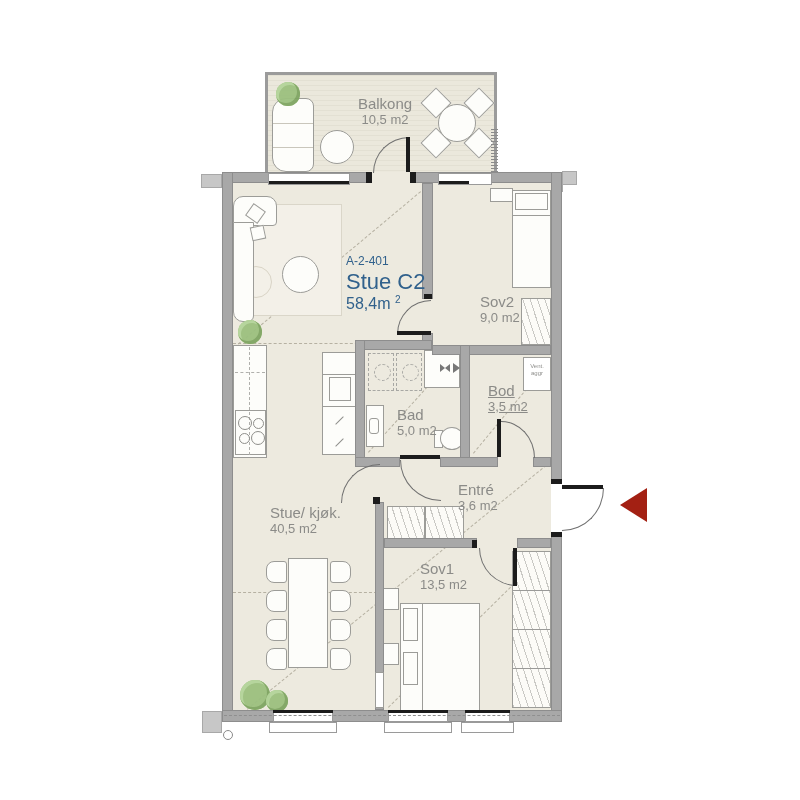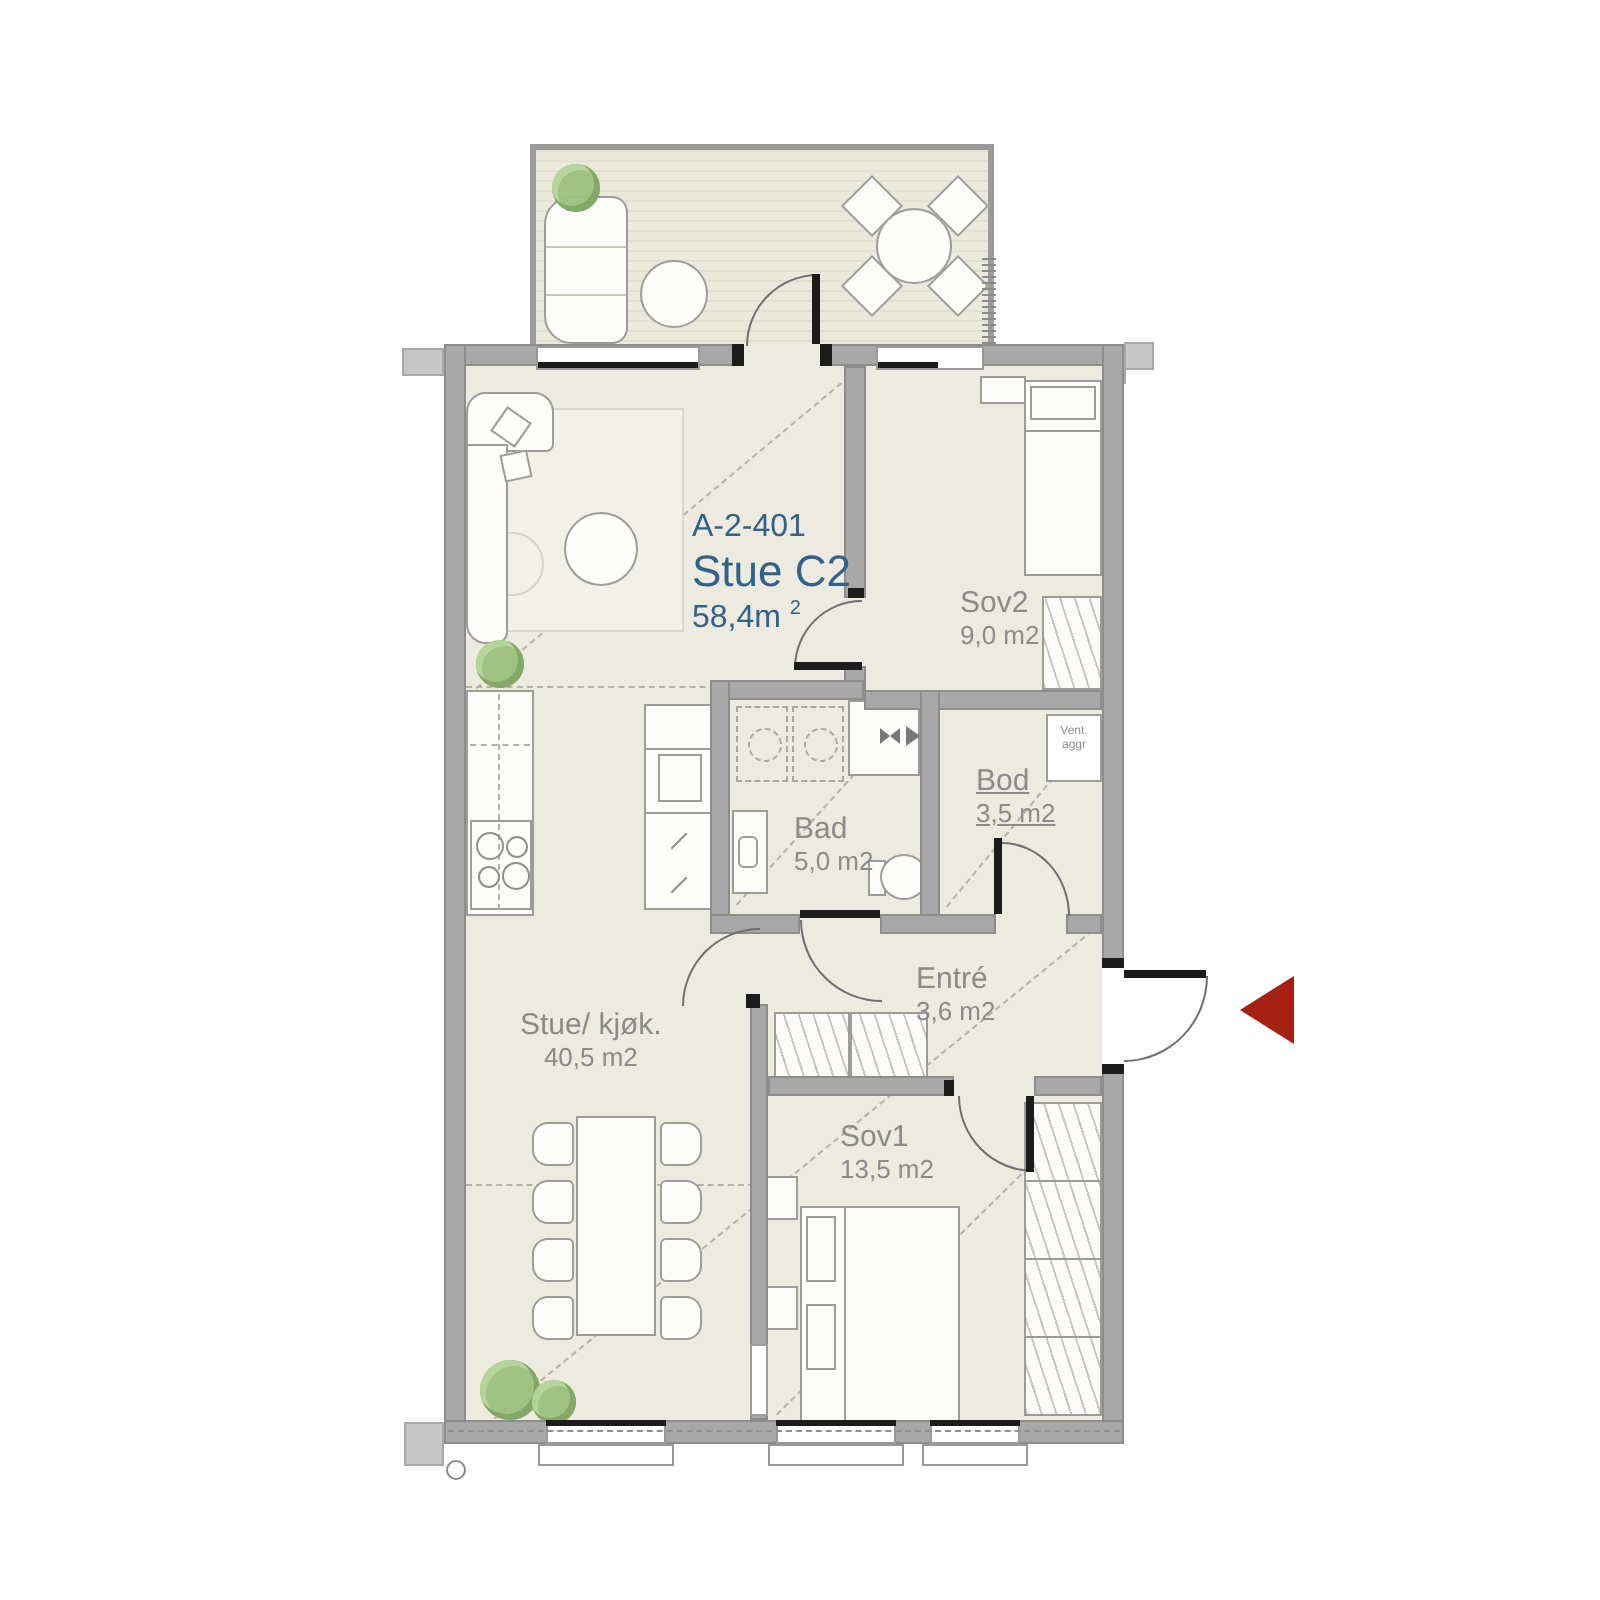--- a/index.html
+++ b/index.html
@@ -35,21 +35,21 @@
   .diag{position:absolute;border-top:1px dashed #b6b1a2;transform-origin:0 0;z-index:4;}
   .dash{position:absolute;border-top:1px dashed #b6b1a2;z-index:4;}
   .dashdark{position:absolute;border-top:1px dashed #8f8f8f;z-index:47;}
   .dashedbox{position:absolute;border:1px dashed #a8a8a4;box-sizing:border-box;z-index:10;}
   .dcirc{position:absolute;border:1px dashed #a8a8a4;border-radius:50%;}
   
   .rlabel{position:absolute;color:#8b8b88;z-index:60;line-height:1.12;}
   .rname{font-size:15px;}
   .rarea{font-size:13px;}
   .aptlabel{position:absolute;color:#31618c;z-index:60;line-height:1.15;}
-  .apt-id{font-size:16px;}
+  .apt-id{font-size:12px;}
   .apt-type{font-size:22px;}
   .apt-area{font-size:16px;}
   .apt-sup{font-size:10px;vertical-align:super;}
   .ventbox{position:absolute;background:#fff;border:1px solid #9c9c98;box-sizing:border-box;
            font-size:6px;color:#8f8f8c;text-align:center;padding-top:5px;z-index:41;line-height:1.2;}
   
   .entry-arrow{position:absolute;width:0;height:0;border-top:17px solid transparent;
                border-bottom:17px solid transparent;border-right:27px solid #a32013;z-index:60;}
   .tri{position:absolute;width:0;height:0;z-index:57;}
   .grayline{position:absolute;background:#9c9c98;z-index:11;}
@@ -213,20 +213,24 @@
   <div class="hatch" style="left:425px;top:506px;width:39px;height:37px;"></div>
 
   <div class="furn" style="left:383px;top:588px;width:16px;height:22px;"></div>
   <div class="furn" style="left:383px;top:643px;width:16px;height:22px;"></div>
   <div class="furn" style="left:400px;top:603px;width:80px;height:108px;"></div>
   <div class="furn" style="left:403px;top:608px;width:15px;height:33px;"></div>
   <div class="furn" style="left:403px;top:652px;width:15px;height:33px;"></div>
   <div class="grayline" style="left:422px;top:604px;width:1px;height:106px;"></div>
   <div class="hatch" style="left:512px;top:551px;width:39px;height:157px;background:repeating-linear-gradient(180deg,transparent 0 38px,#9a9a98 38px 39px),repeating-linear-gradient(72deg,rgba(125,125,120,.40) 0 1px,transparent 1px 7px),#fcfbf7;"></div>
 
+  <div class="rlabel" style="left:332px;top:96px;width:106px;text-align:center;">
+    <div class="rname">Balkong</div>
+    <div class="rarea">10,5 m2</div>
+  </div>
 
   <div class="aptlabel" style="left:346px;top:255px;">
     <div class="apt-id">A-2-401</div>
     <div class="apt-type">Stue C2</div>
     <div class="apt-area"><span>58,4m</span> <span class="apt-sup">2</span></div>
   </div>
 
   <div class="rlabel" style="left:466px;top:294px;margin-left:14px;">
     <div class="rname">Sov2</div>
     <div class="rarea">9,0 m2</div>
@@ -240,21 +244,21 @@
   <div class="rlabel" style="left:488px;top:383px;text-decoration:underline;">
     <div class="rname">Bod</div>
     <div class="rarea">3,5 m2</div>
   </div>
 
   <div class="rlabel" style="left:458px;top:482px;">
     <div class="rname">Entré</div>
     <div class="rarea">3,6 m2</div>
   </div>
 
-  <div class="rlabel" style="left:260px;top:505px;text-align:center;">
+  <div class="rlabel" style="left:270px;top:505px;">
     <div class="rname">Stue/ kjøk.</div>
     <div class="rarea">40,5 m2</div>
   </div>
 
   <div class="rlabel" style="left:420px;top:561px;">
     <div class="rname">Sov1</div>
     <div class="rarea">13,5 m2</div>
   </div>
 
 </div>

